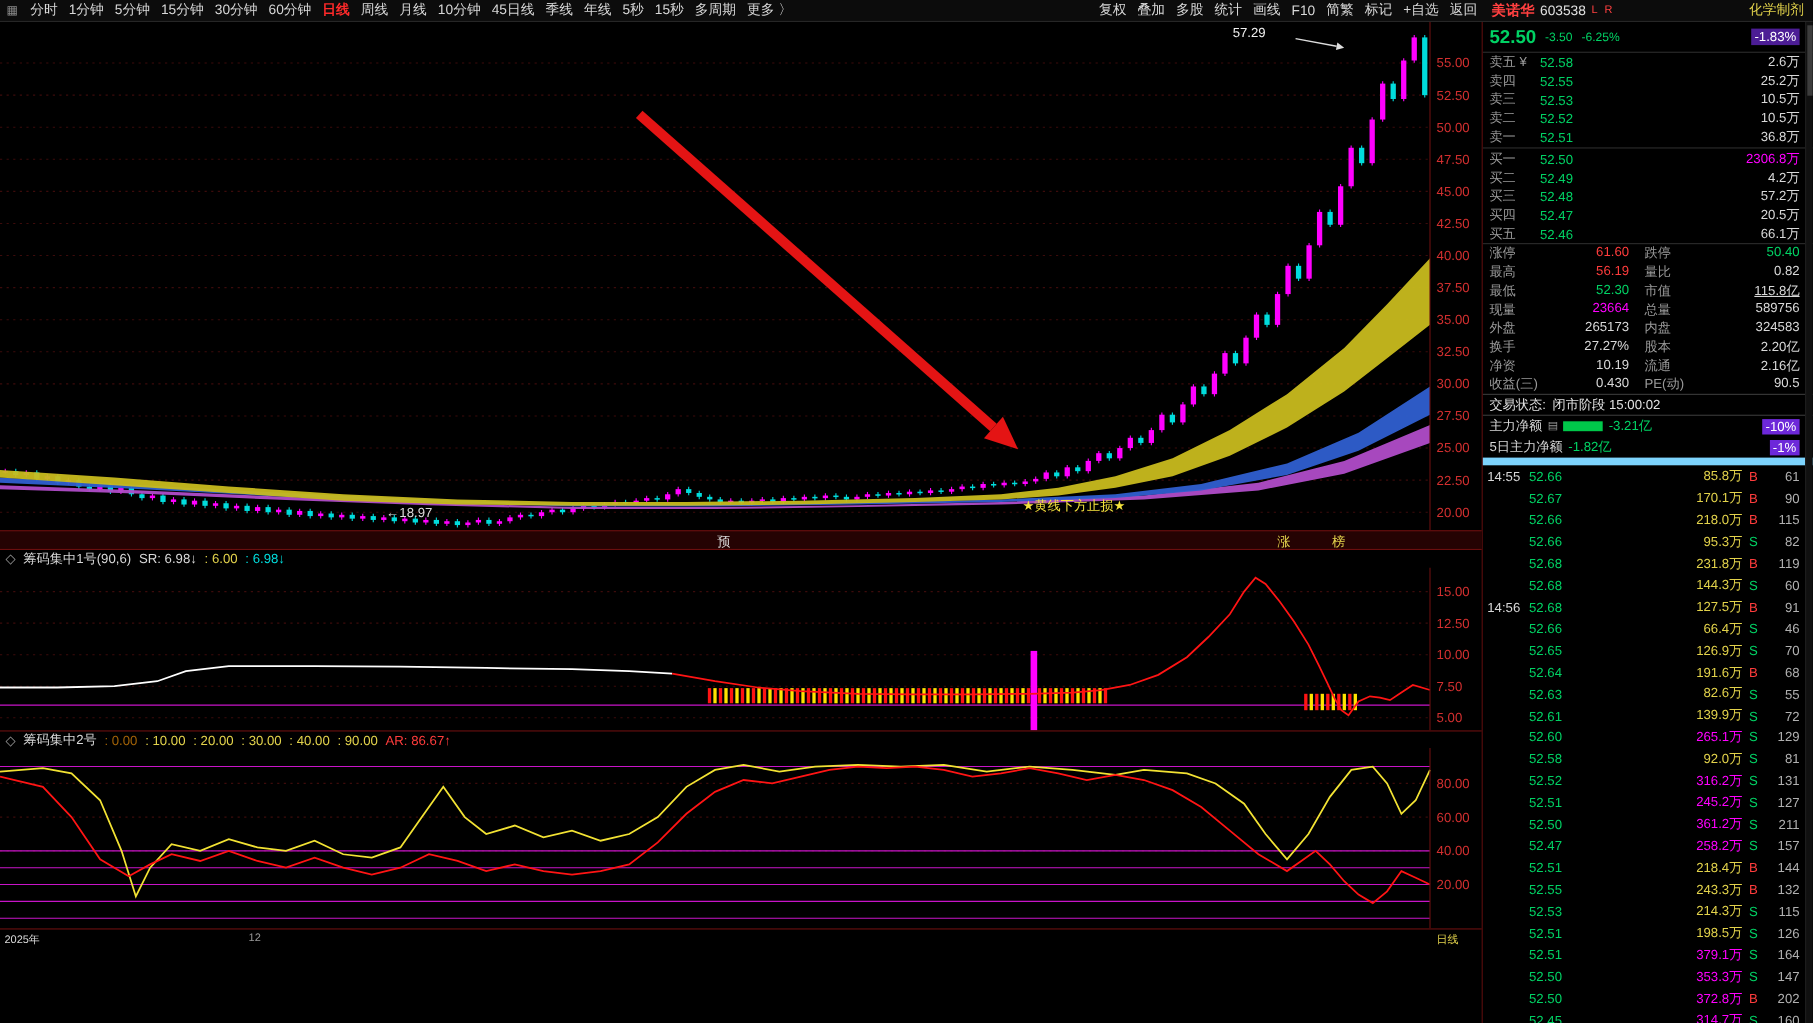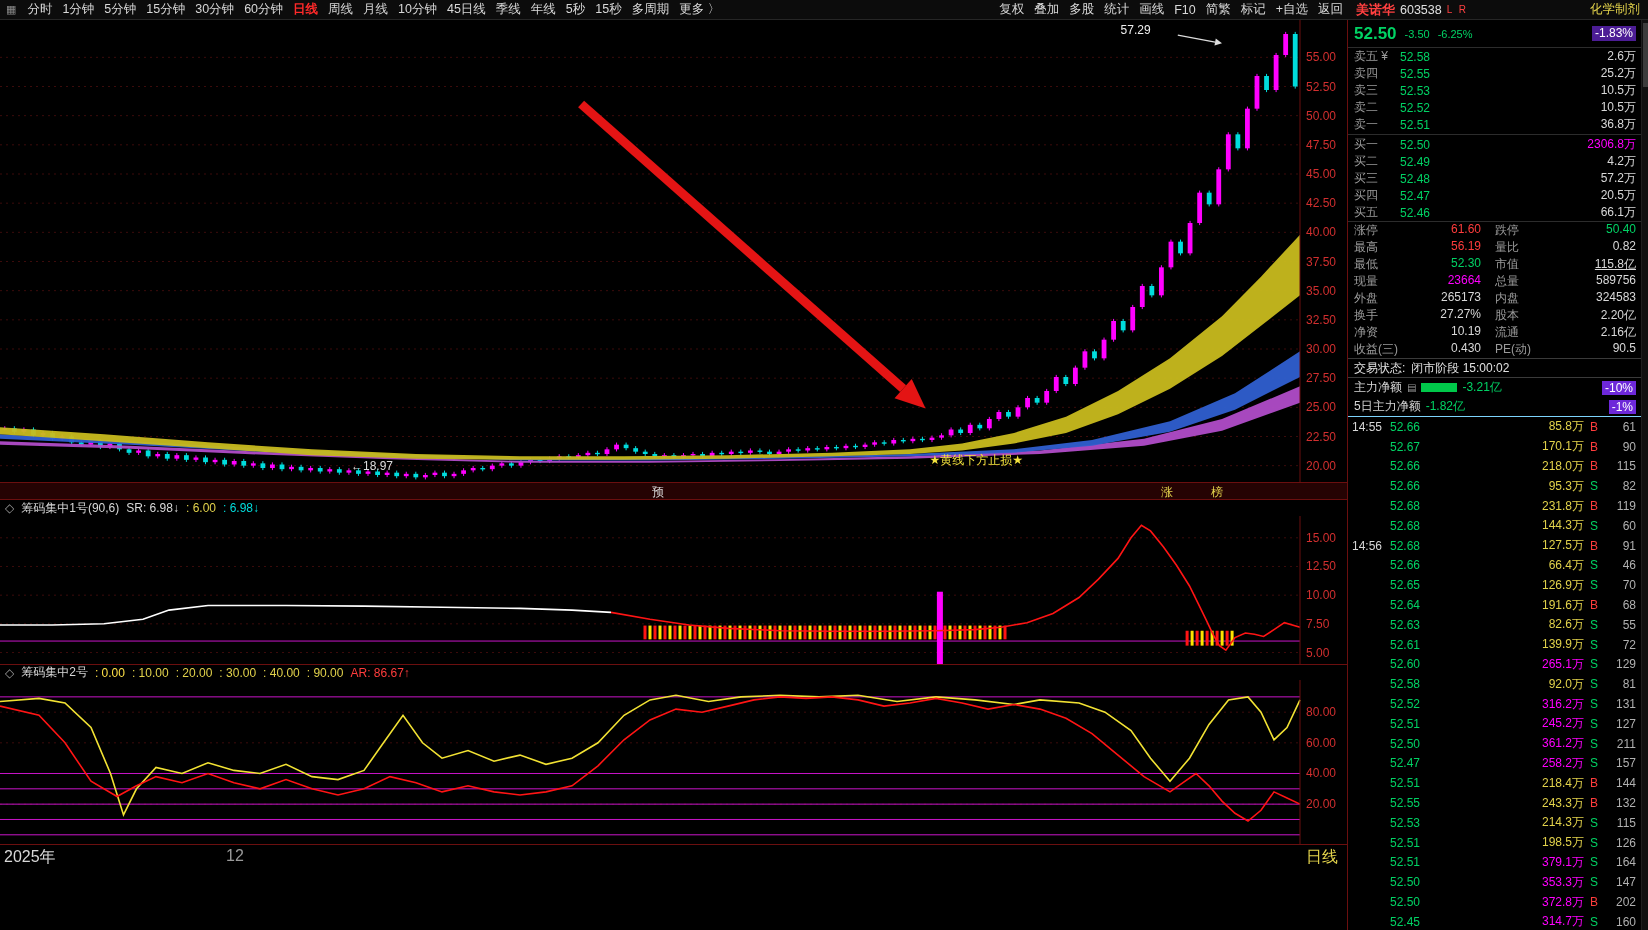--- a/index.html
+++ b/index.html
@@ -20,21 +20,21 @@
 .titlebar{height:20px;display:flex;align-items:center;gap:10px;padding-left:5px;font-size:12.5px;position:relative}
 .ct{color:#e8e8e8}
 .oi{color:#e2d24b}
 .wicons{position:absolute;right:52px;top:1px;color:#8a8a8a;display:flex;gap:7px;font-size:12px}
 .infobar{height:16px;display:flex;align-items:center;gap:9px;padding-left:5px;font-size:12px;white-space:nowrap}
 svg{display:block}
 .strip{height:18px;background:#250303;border-top:1px solid #6b0f0f;border-bottom:1px solid #6b0f0f;position:relative;font-size:12px}
 .strip-label{position:absolute;top:1px}
 .p-head{height:16px;display:flex;align-items:center;gap:7px;padding-left:5px;font-size:12px;white-space:nowrap}
 #p2-head{border-top:1px solid #6b0f0f}
-.bottom{flex:1;position:relative;border-top:1px solid #6b0f0f;font-size:16px}
+.bottom{flex:1;position:relative;border-top:1px solid #6b0f0f;font-size:10px}
 .b-label{position:absolute;top:2px}
 .sidebar{width:300px;background:#000;display:flex;flex-direction:column;font-size:12px;color:#c8c8c8;position:relative}
 .sb-price{height:28px;display:flex;align-items:center;gap:8px;padding:0 12px 0 6px;border-bottom:1px solid #2c2c2c}
 .px{font-size:17px;font-weight:bold;color:#00d264}
 .chg{color:#00d264;font-size:11px}
 .badge{margin-left:auto;background:#4c1d95;color:#fff;padding:0 3px;line-height:15px;height:15px}
 .quote-row{height:17px;display:flex;align-items:center;padding:0 12px 0 6px}
 .q-lbl{width:46px;color:#9a9a9a}
 .q-price{width:58px;color:#00d264}
 .q-vol{margin-left:auto;color:#d8d8d8}
@@ -46,21 +46,21 @@
 .s-lbl{color:#9a9a9a}
 .s-val{margin-left:auto;padding-right:14px}
 .half:last-child .s-val{padding-right:0}
 .status-row{height:20px;display:flex;align-items:flex-end;gap:6px;padding:0 6px;border-top:1px solid #3a3a3a;border-bottom:1px solid #3a3a3a;color:#e0e0e0}
 .flow-row{height:19px;display:flex;align-items:center;gap:5px;padding:0 12px 0 6px}
 .f-lbl{color:#d8d8d8}
 .f-icon{color:#9a9a9a;font-size:10px}
 .f-bar{width:36px;height:9px;background:#00c84a}
 .f-val{color:#00d264}
 .f-pct{margin-left:auto;background:#6d28d9;color:#fff;padding:0 3px;height:14px;line-height:14px}
-.ticks{flex:1;border-top:1px solid #7dd3fc;overflow:hidden}
+.ticks{flex:1;border-top:7px solid #7dd3fc;overflow:hidden}
 .tick-row{height:19.8px;display:flex;align-items:center;padding:0 12px 0 4px}
 .t-time{width:38px;color:#d8d8d8}
 .t-price{width:46px;color:#00d264}
 .t-vol{flex:1;text-align:right;color:#e2d24b}
 .t-vol.big{color:#ff00ff}
 .t-bs{width:20px;text-align:center}
 .t-bs.b{color:#ff3c3c}
 .t-bs.s{color:#00d264}
 .t-cnt{width:32px;text-align:right;color:#b0b0b0}
 .sb-scroll{position:absolute;right:0;top:0;bottom:0;width:7px;background:#101010;border-left:1px solid #1e1e1e}
@@ -535,21 +535,21 @@
         <rect x="1225.6000000000001" y="114.72868217054263" width="3" height="14.914728682170548" fill="#ff1414"></rect>
         <rect x="1230.6000000000001" y="114.72868217054263" width="3" height="14.914728682170548" fill="#ffe400"></rect>
         <rect x="936.9" y="75.72093023255812" width="6" height="72.27906976744188" fill="#ff00ff"></rect>
         <polyline points="0.0,109.0 52.0,109.0 104.0,107.8 143.0,103.3 169.0,94.1 208.0,89.5 286.0,89.5 364.0,90.1 442.0,91.2 520.0,92.4 572.0,94.1 611.0,96.4" fill="none" stroke="#ffffff" stroke-width="1.6"></polyline>
         <polyline points="611.0,96.4 650.0,103.3 689.0,109.0 728.0,112.4 780.0,114.7 832.0,115.3 884.0,115.3 936.0,114.7 975.0,113.6 1001.0,111.3 1027.0,106.7 1053.0,97.5 1079.0,81.5 1098.5,63.1 1118.0,42.4 1131.0,21.8 1141.4,9.2 1150.5,14.9 1163.5,31.0 1176.5,49.3 1189.5,70.0 1198.6,88.3 1206.4,104.4 1212.9,118.2 1219.4,129.6 1225.9,134.2 1235.0,121.6 1245.4,117.0 1254.5,118.2 1263.6,120.5 1274.0,113.6 1284.4,106.7 1300.0,111.3" fill="none" stroke="#ff1414" stroke-width="1.6"></polyline>
         <line x1="1300" x2="1300" y1="0" y2="148" stroke="#6b0f0f"></line>
       </svg>
     <div class="p-head" id="p2-head">
         <span style="color: rgb(154, 154, 154);">◇</span>
         <span style="color: rgb(216, 216, 216);">筹码集中2号</span>
-        <span style="color: #fde047;">: 0.00</span>
+        <span style="color: #a16207;">: 0.00</span>
         <span style="color: rgb(226, 210, 75);">: 10.00</span>
         <span style="color: rgb(226, 210, 75);">: 20.00</span>
         <span style="color: rgb(226, 210, 75);">: 30.00</span>
         <span style="color: rgb(226, 210, 75);">: 40.00</span>
         <span style="color: rgb(226, 210, 75);">: 90.00</span>
         <span style="color: rgb(255, 60, 60);">AR: 86.67↑</span>
       </div>
     <svg id="p2-svg" width="1348" height="164" viewBox="0 0 1348 164">
         <line x1="0" x2="1300" y1="32.18691588785047" y2="32.18691588785047" stroke="#3c0b0b" stroke-dasharray="2 4"></line>
         <text x="1306" y="36.18691588785047" fill="#d22f2f" font-size="12">80.00</text>

